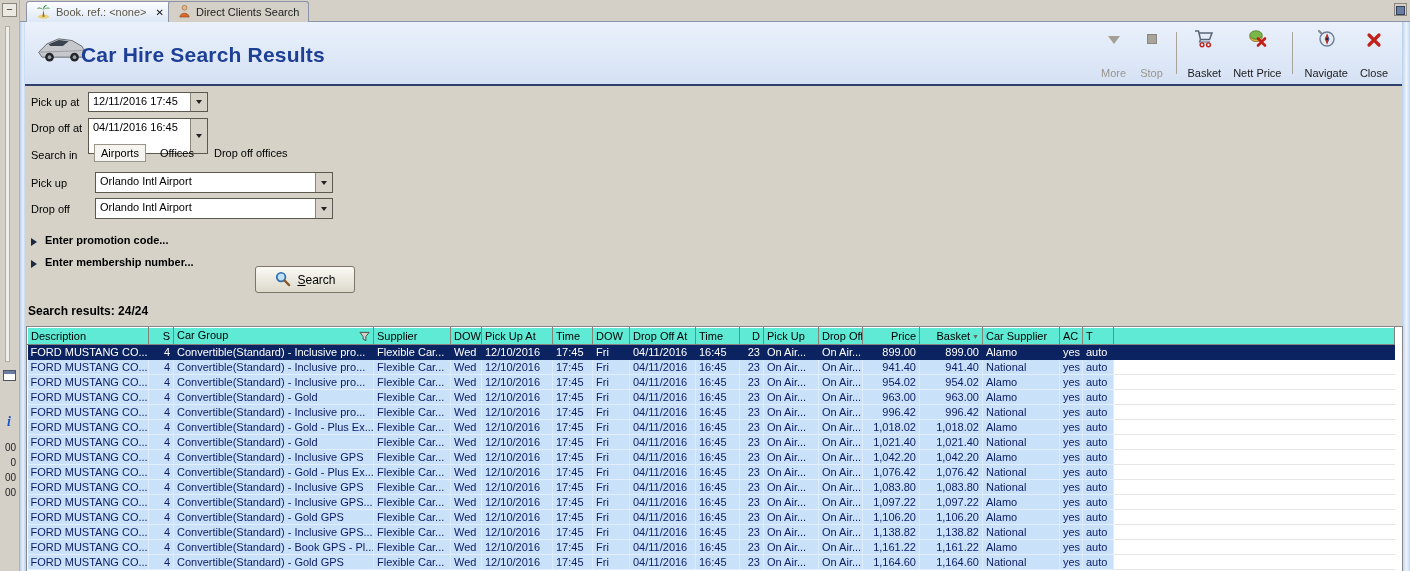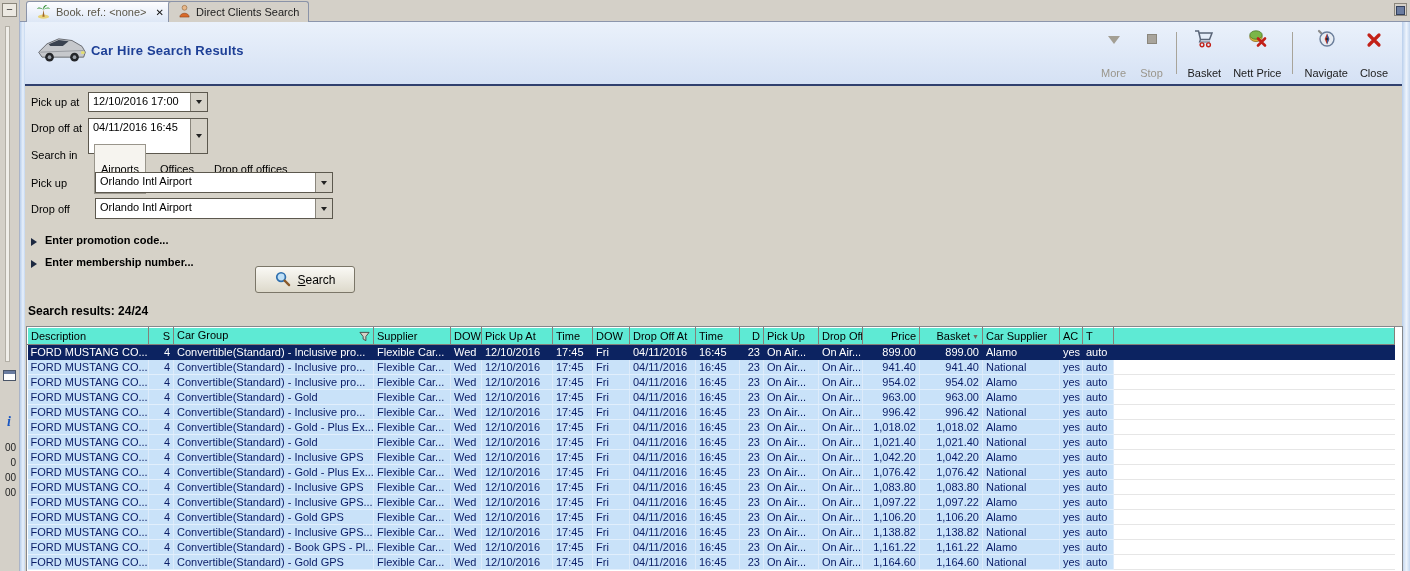--- a/index.html
+++ b/index.html
@@ -30,21 +30,21 @@
   .tab { position:absolute; top:1px; height:21px; display:flex; align-items:center; gap:5px; padding:0 9px; border:1px solid #8a93a8; border-bottom:none; border-radius:3px 3px 0 0; white-space:nowrap; }
   .tab.active { left:6px; background:linear-gradient(#fdfdff,#dde7f6); color:#5a5648; }
   .tab.inactive { left:148px; background:#d4d0c8; color:#1c1c1c; }
   .tab-close { font-weight:bold; font-size:10px; color:#111; margin-left:4px; }
   .corner-btn { position:absolute; right:3px; top:3px; width:13px; height:13px; background:#d4d0c8; border:1px solid #8a867c; }
   .corner-btn::before { content:""; display:block; width:7px; height:7px; margin:2px auto; border:1px solid #33415e; background:#6a7ca0; }
 
   
   .title-band { position:absolute; left:25px; top:22px; width:1377px; height:64px; background:linear-gradient(#eaf1fb,#d5e1f4); border-bottom:2px solid #30406e; }
   .car-icon { position:absolute; left:12px; top:8px; }
-  .page-title { position:absolute; left:66px; top:21px; font-size:13px; font-weight:bold; color:#1d3f96; letter-spacing:.2px; }
+  .page-title { position:absolute; left:56px; top:21px; font-size:21px; font-weight:bold; color:#1d3f96; letter-spacing:.2px; }
 
   .toolbar { position:absolute; right:8px; top:5px; height:52px; display:flex; align-items:stretch; }
   .tb-btn { min-width:38px; padding:0 6px; display:flex; flex-direction:column; align-items:center; justify-content:center; gap:19px; color:#1c1c1c; }
   .tb-btn .ticon { height:20px; display:flex; align-items:flex-end; justify-content:center; }
   .tb-btn.disabled { color:#9a968c; }
   .tb-sep { width:1px; background:#a8a49a; margin:5px 5px; }
   .tri-down { width:0; height:0; border-left:6px solid transparent; border-right:6px solid transparent; border-top:8px solid #a39f94; margin-bottom:4px; }
   .stop-sq { width:10px; height:10px; background:#a8a49c; border:1px solid #8a867c; margin-bottom:4px; }
 
   
@@ -52,21 +52,21 @@
   .f-label { position:absolute; left:7px; line-height:14px; }
   .combo { position:absolute; background:#fff; border:1px solid #5c584e; display:flex; align-items:stretch; }
   .combo .val { flex:1; padding:2px 4px; overflow:hidden; white-space:nowrap; }
   .combo .dd { width:17px; background:#d6d2c8; border-left:1px solid #8a867c; display:flex; align-items:center; justify-content:center; }
   .combo .dd::after { content:""; width:0; height:0; border-left:3.5px solid transparent; border-right:3.5px solid transparent; border-top:4px solid #222; }
   .combo1 { left:64px; top:4px;  width:120px; height:20px; }
   .combo2 { left:64px; top:30px; width:120px; height:36px; }
   .combo3 { left:71px; top:84px;  width:238px; height:21px; }
   .combo4 { left:71px; top:110px; width:238px; height:21px; }
   .search-in { position:absolute; left:70px; top:56px; display:flex; align-items:center; }
-  .si-opt { padding:18px 6px; margin-right:8px; }
+  .si-opt { padding:2px 6px; margin-right:8px; }
   .si-opt.selected { background:#f6f4ef; border:1px solid #99958b; }
   .expander { position:absolute; left:7px; display:flex; align-items:flex-end; gap:8px; font-weight:bold;margin-top:7px; }
   .exp-arrow { width:0; height:0; border-top:4px solid transparent; border-bottom:4px solid transparent; border-left:6px solid #1c2840; }
   .search-btn { position:absolute; left:231px; top:178px; width:100px; height:27px; display:flex; align-items:center; justify-content:center; gap:6px; background:linear-gradient(#faf9f5,#ddd9cb); border:1px solid #7b7668; border-radius:3px; font-size:12px; }
   .search-btn .lbl { display:inline-block; }
   .search-btn .lbl::first-letter { text-decoration:underline; }
   .results-label { position:absolute; left:4px; top:216px; font-size:12px; font-weight:bold; }
 
   
   .table-panel { position:absolute; left:26px; top:326px; width:1377px; height:245px; background:#fff; border:1px solid #85878c; border-bottom:none; overflow:hidden; }
@@ -200,21 +200,21 @@
           </svg>
         </span>
         <span>Close</span>
       </div>
     </div>
   </div>
 
   <div class="form-area">
     <span class="f-label" style="top:7px">Pick up at</span>
     <div class="combo combo1">
-      <span class="val">12/10/2016 17:00</span>
+      <span class="val">12/11/2016 17:45</span>
       <span class="dd"></span>
     </div>
 
     <span class="f-label" style="top:33px">Drop off at</span>
     <div class="combo combo2">
       <span class="val">04/11/2016 16:45</span>
       <span class="dd"></span>
     </div>
 
     <span class="f-label" style="top:60px">Search in</span>

